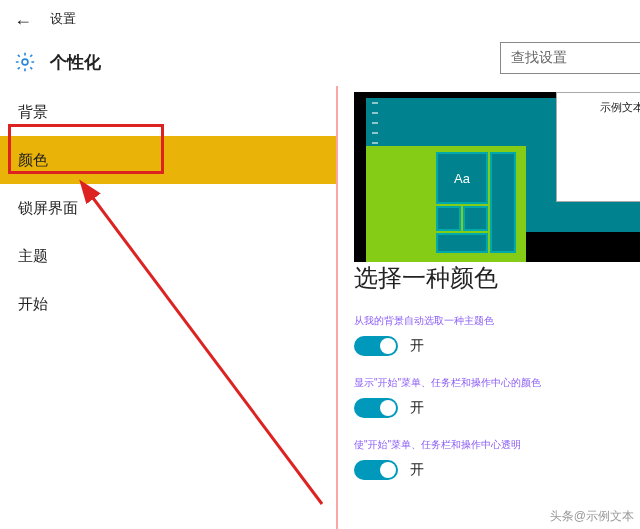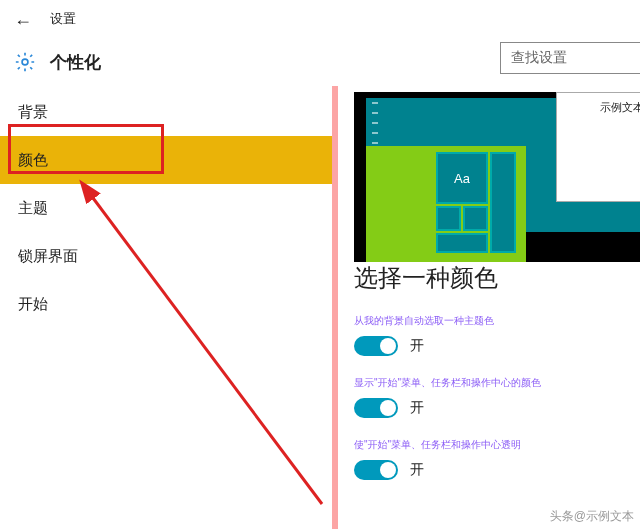--- a/index.html
+++ b/index.html
@@ -6,21 +6,21 @@
     body { width: 640px; height: 529px; background: #fff; overflow: hidden; position: relative; }
     .topbar { height: 38px; display: flex; align-items: center; padding-left: 14px; gap: 18px; }
     .back { font-size: 18px; color: #222; cursor: pointer; }
     .toptitle { font-size: 13px; color: #222; }
     .header { height: 48px; display: flex; align-items: center; padding: 0 0 0 14px; gap: 14px; position: relative; }
     .gear { color: #2b88d8; display: inline-flex; }
     .pagetitle { font-size: 17px; font-weight: 600; color: #222; }
     .searchwrap { position: absolute; right: -70px; top: 4px; width: 210px; height: 32px; border: 1px solid #888; display: flex; align-items: center; padding-left: 10px; background: #fff; }
     .searchph { color: #666; font-size: 14px; }
     .main { display: flex; height: calc(529px - 86px); }
-    .sidebar { width: 338px; border-right: 6px solid #fca5a5; padding-top: 2px; }
+    .sidebar { width: 338px; border-right: 2px solid #fca5a5; padding-top: 2px; }
     .navitem { height: 48px; display: flex; align-items: center; padding-left: 18px; font-size: 15px; color: #222; cursor: pointer; position: relative; }
     .navitem.selected { background: #eab308; }
     .redbox { position: absolute; border: 3px solid #d22; pointer-events: none; }
     .content { flex: 1; padding: 6px 0 0 16px; position: relative; overflow: hidden; }
     .preview { width: 300px; height: 170px; background: #000; position: relative; overflow: hidden; }
     .prev-desktop { position: absolute; left: 12px; top: 6px; right: 6px; bottom: 30px; background: #00828f; }
     .prev-window { position: absolute; right: 0; top: 0; width: 98px; height: 110px; background: #fff; border: 1px solid #aaa; }
     .prev-window-title { position: absolute; right: 6px; top: 6px; font-size: 11px; color: #222; background:#fff; padding:2px 4px }
     .prev-menu { position: absolute; left: 12px; bottom: 0; width: 160px; height: 116px; background: #84cc16; }
     .prev-tiles { position: absolute; left: 70px; top: 6px; }
@@ -64,24 +64,24 @@
 
 <div class="main">
   <div class="sidebar">
     <div class="navitem">
         <span>背景</span>
       </div>
     <div class="navitem selected">
         <span>颜色</span>
       </div>
     <div class="navitem">
-        <span>主题</span>
+        <span>锁屏界面</span>
       </div>
     <div class="navitem">
-        <span>锁屏界面</span>
+        <span>主题</span>
       </div>
     <div class="navitem">
         <span>开始</span>
       </div>
   </div>
 
   <div class="content">
     <div class="preview">
       <div class="prev-desktop"></div>
       <div class="prev-ruler"></div>

